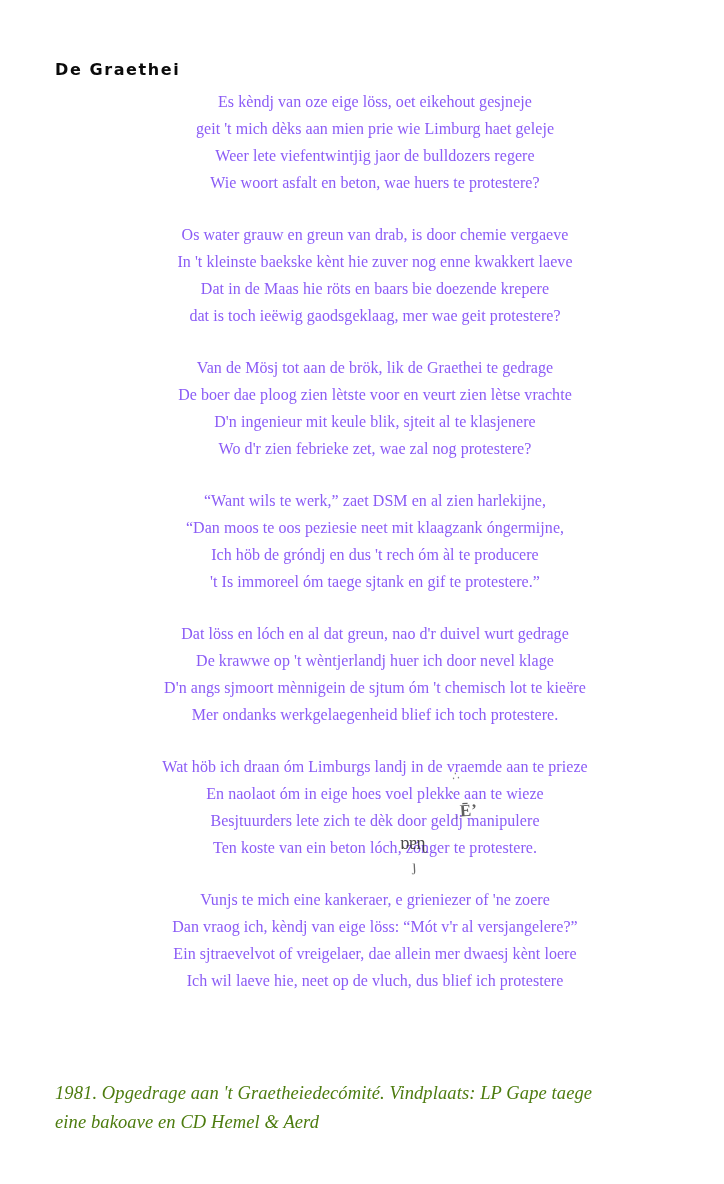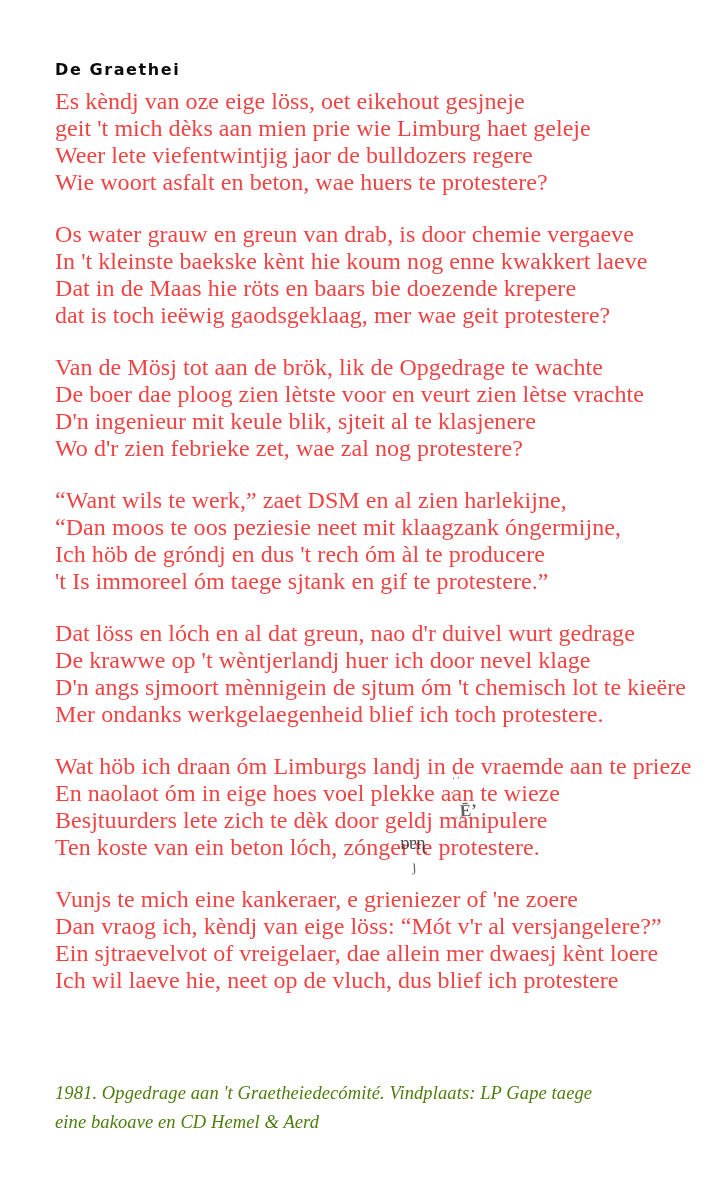--- a/index.html
+++ b/index.html
@@ -43,25 +43,26 @@
     top: 88px;
     width: 640px;
   }
 
   .stanza {
     margin: 0 0 25px 0;
     padding: 0;
   }
 
   .verse-line {
-    font-size: 24px;
+    font-size: 16px;
     line-height: 27px;
     white-space: nowrap;
     letter-spacing: 0.05px;
-    color: #ef4444;
+    color: #8b5cf6;
+    text-align: center;
   }
 
   
   .attribution {
     position: absolute;
     left: 55px;
     top: 1079px;
     width: 640px;
   }
   .attribution .attr-line {
@@ -138,27 +139,27 @@
 
     <div class="stanza">
       <div class="verse-line">Es kèndj van oze eige löss, oet eikehout gesjneje</div>
       <div class="verse-line">geit 't mich dèks aan mien prie wie Limburg haet geleje</div>
       <div class="verse-line">Weer lete viefentwintjig jaor de bulldozers regere</div>
       <div class="verse-line">Wie woort asfalt en beton, wae huers te protestere?</div>
     </div>
 
     <div class="stanza">
       <div class="verse-line">Os water grauw en greun van drab, is door chemie vergaeve</div>
-      <div class="verse-line">In 't kleinste baekske kènt hie koum nog enne kwakkert laeve</div>
+      <div class="verse-line">In 't kleinste baekske kènt hie zuver nog enne kwakkert laeve</div>
       <div class="verse-line">Dat in de Maas hie röts en baars bie doezende krepere</div>
       <div class="verse-line">dat is toch ieëwig gaodsgeklaag, mer wae geit protestere?</div>
     </div>
 
     <div class="stanza">
-      <div class="verse-line">Van de Mösj tot aan de brök, lik de Opgedrage te wachte</div>
+      <div class="verse-line">Van de Mösj tot aan de brök, lik de Graethei te gedrage</div>
       <div class="verse-line">De boer dae ploog zien lètste voor en veurt zien lètse vrachte</div>
       <div class="verse-line">D'n ingenieur mit keule blik, sjteit al te klasjenere</div>
       <div class="verse-line">Wo d'r zien febrieke zet, wae zal nog protestere?</div>
     </div>
 
     <div class="stanza">
       <div class="verse-line">“Want wils te werk,” zaet DSM en al zien harlekijne,</div>
       <div class="verse-line">“Dan moos te oos peziesie neet mit klaagzank óngermijne,</div>
       <div class="verse-line">Ich höb de gróndj en dus 't rech óm àl te producere</div>
       <div class="verse-line">'t Is immoreel óm taege sjtank en gif te protestere.”</div>

